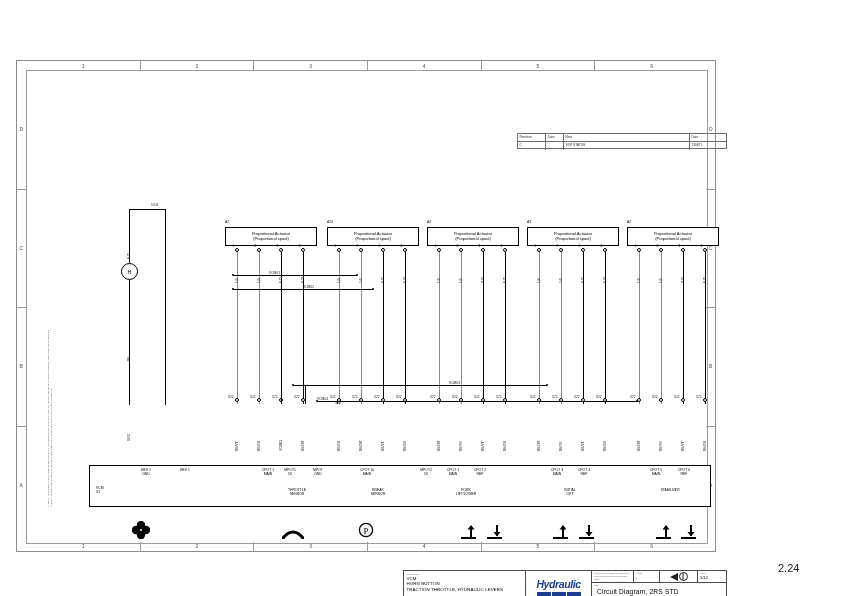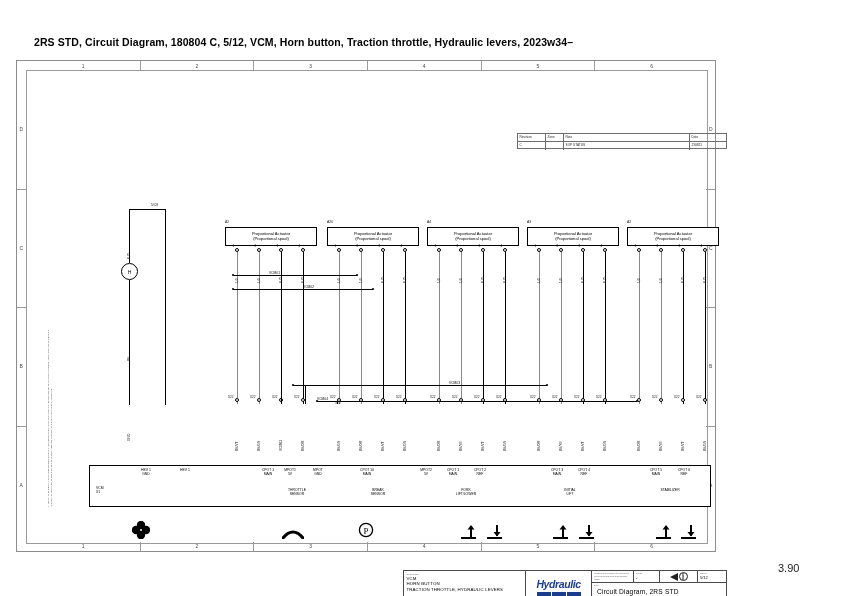--- a/index.html
+++ b/index.html
@@ -105,22 +105,21 @@
   .proj-sym .circ{width:9px;height:9px;border:1px solid #222;border-radius:50%;
                   position:relative;box-sizing:border-box;}
   .proj-sym .circ:after{content:"";position:absolute;left:50%;top:0;width:1px;height:100%;
                         background:#222;transform:translateX(-50%);}
 </style>
 </head>
 <body>
 
 <div id="page">
 
-  <div class="doc-title">2RS STD, Circuit Diagram, 180804 C, 5/12, VCM, Horn button, Traction throttle, Hydraulic levers, 2023w34–</div>
-  <div class="page-no">3.90</div>
+  <div class="page-no">2.24</div>
 
   <div class="sheet">
     <div class="sheet-inner"></div>
     <div id="zones">
         <div class="ztick" style="left: 122.667px; width: 1px; height: 9px; top: 0px;"></div>
         <div class="zlabel" style="left: 64.8333px; top: 1.5px;">1</div>
         <div class="ztick" style="left: 122.667px; width: 1px; height: 9px; top: 481px;"></div>
         <div class="zlabel" style="left: 64.8333px; top: 482px;">1</div>
         <div class="ztick" style="left: 236.333px; width: 1px; height: 9px; top: 0px;"></div>
         <div class="zlabel" style="left: 178.5px; top: 1.5px;">2</div>

